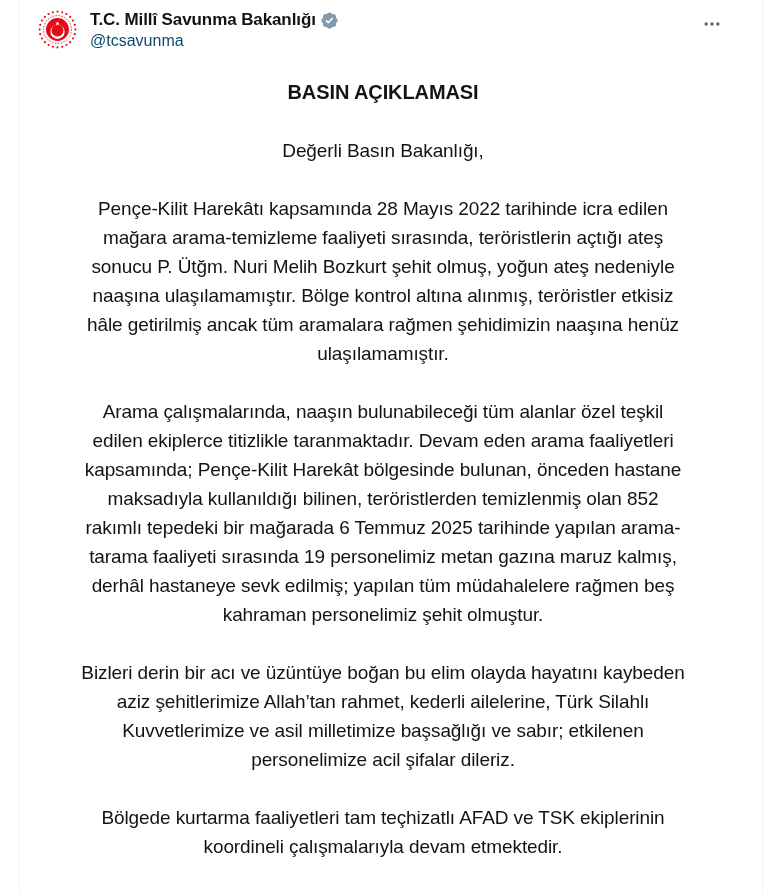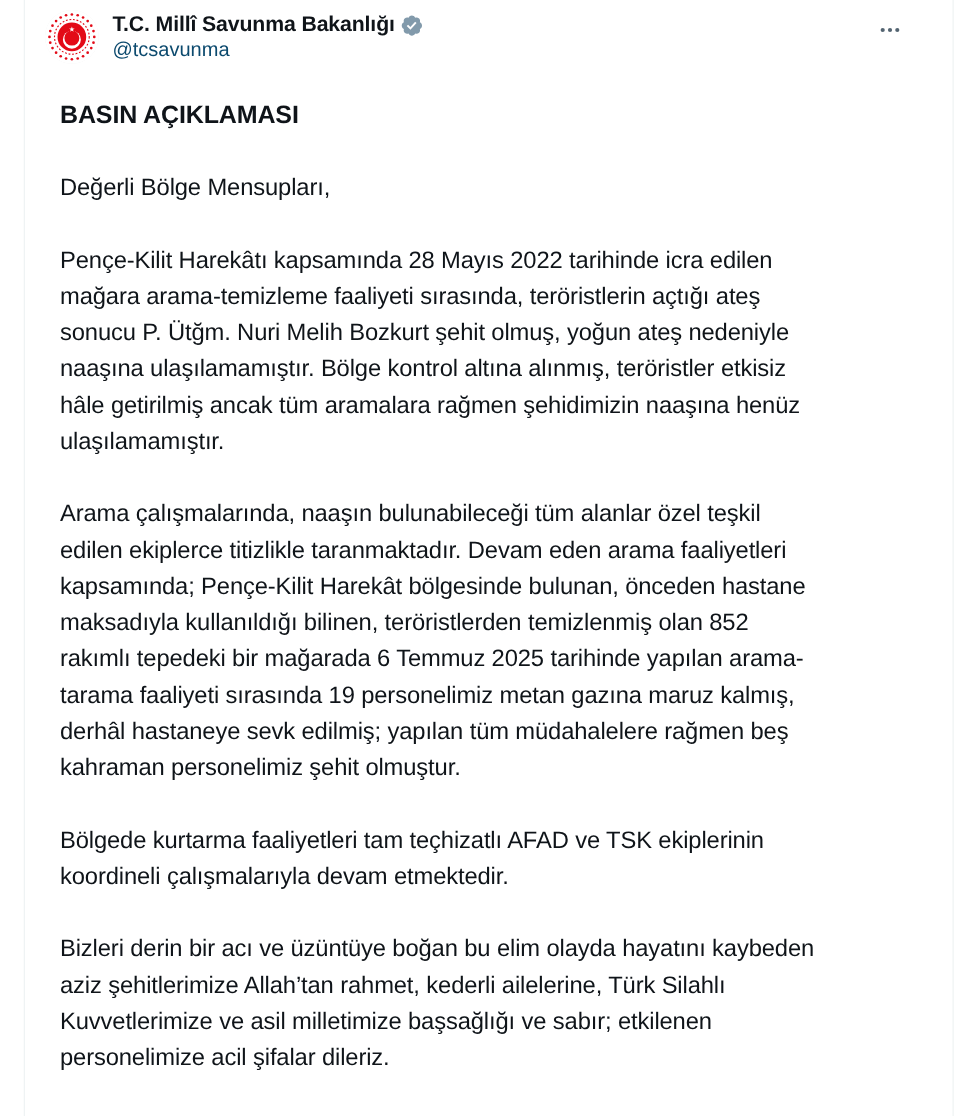--- a/index.html
+++ b/index.html
@@ -81,22 +81,23 @@
   
   .tweet-text {
     margin-top: 27px;
     font-size: 19px;
     line-height: 29px;
     letter-spacing: -0.1px;
     color: #0f1419;
     max-width: 712px;
   }
   .tweet-text p {
-    margin: 0 0 29px 12px;
+    margin: 0 0 29px 0;
     white-space: pre-line;
+    text-align: center;
   }
   .tweet-text p:last-child { margin-bottom: 0; }
   .tweet-heading {
     font-weight: 700;
     font-size: 20px;
   }
 </style>
 </head>
 <body>
 
@@ -159,37 +160,37 @@
           <circle cx="5" cy="12" r="2" fill="#536471"></circle>
           <circle cx="12" cy="12" r="2" fill="#536471"></circle>
           <circle cx="19" cy="12" r="2" fill="#536471"></circle>
         </svg>
       </button>
 
     </header>
 
     <div class="tweet-text">
       <p class="tweet-heading">BASIN AÇIKLAMASI</p>
-      <p>Değerli Bölge Mensupları,</p>
+      <p>Değerli Basın Bakanlığı,</p>
       <p>Pençe-Kilit Harekâtı kapsamında 28 Mayıs 2022 tarihinde icra edilen
 mağara arama-temizleme faaliyeti sırasında, teröristlerin açtığı ateş
 sonucu P. Ütğm. Nuri Melih Bozkurt şehit olmuş, yoğun ateş nedeniyle
 naaşına ulaşılamamıştır. Bölge kontrol altına alınmış, teröristler etkisiz
 hâle getirilmiş ancak tüm aramalara rağmen şehidimizin naaşına henüz
 ulaşılamamıştır.</p>
       <p>Arama çalışmalarında, naaşın bulunabileceği tüm alanlar özel teşkil
 edilen ekiplerce titizlikle taranmaktadır. Devam eden arama faaliyetleri
 kapsamında; Pençe-Kilit Harekât bölgesinde bulunan, önceden hastane
 maksadıyla kullanıldığı bilinen, teröristlerden temizlenmiş olan 852
 rakımlı tepedeki bir mağarada 6 Temmuz 2025 tarihinde yapılan arama-
 tarama faaliyeti sırasında 19 personelimiz metan gazına maruz kalmış,
 derhâl hastaneye sevk edilmiş; yapılan tüm müdahalelere rağmen beş
 kahraman personelimiz şehit olmuştur.</p>
-      <p>Bölgede kurtarma faaliyetleri tam teçhizatlı AFAD ve TSK ekiplerinin
-koordineli çalışmalarıyla devam etmektedir.</p>
       <p>Bizleri derin bir acı ve üzüntüye boğan bu elim olayda hayatını kaybeden
 aziz şehitlerimize Allah’tan rahmet, kederli ailelerine, Türk Silahlı
 Kuvvetlerimize ve asil milletimize başsağlığı ve sabır; etkilenen
 personelimize acil şifalar dileriz.</p>
+      <p>Bölgede kurtarma faaliyetleri tam teçhizatlı AFAD ve TSK ekiplerinin
+koordineli çalışmalarıyla devam etmektedir.</p>
     </div>
 
   </article>
 </div>
 
 </body></html>

